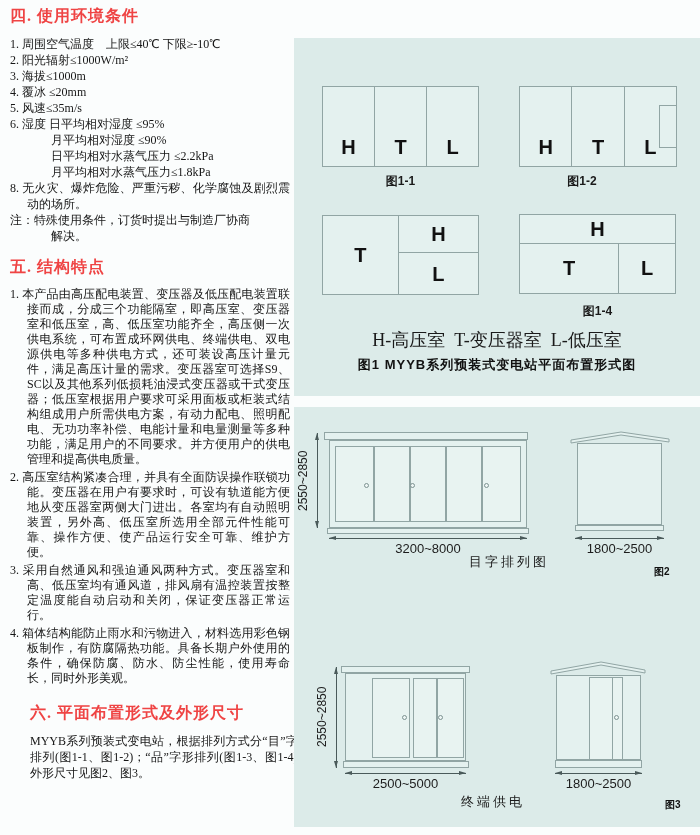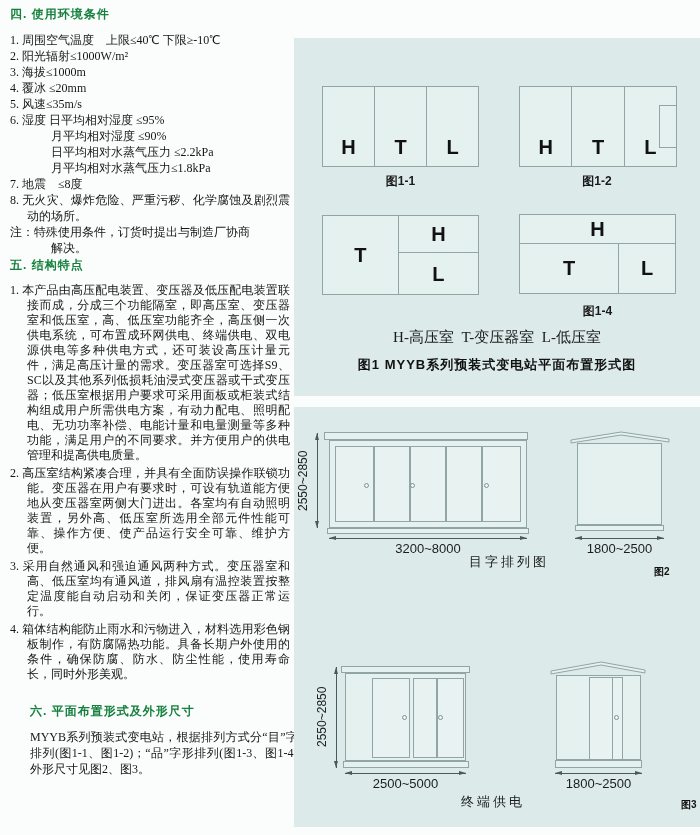--- a/index.html
+++ b/index.html
@@ -5,23 +5,23 @@
   html,body{margin:0;padding:0;}
   body{
     width:700px;height:835px;position:relative;overflow:hidden;
     background:#fbfdfd;color:#161616;
     font-family:"Liberation Sans",sans-serif;
   }
   
   .leftcol{position:absolute;left:10px;top:0;width:280px;}
   .sec{position:absolute;left:0;width:280px;}
   .sec-title{
-    font-family:Liberation Sans, sans-serif;
-    font-weight:bold;font-size:12px;letter-spacing:1px;
-    margin:0 0 9px 0;color:#15803d;
+    font-family:Liberation Serif, serif;
+    font-weight:bold;font-size:16px;letter-spacing:1px;
+    margin:0 0 9px 0;color:#ef4444;
   }
   .li{
     font-family:"Liberation Serif",serif;
     font-size:12px;line-height:16px;
     white-space:pre-line;text-align:justify;
     padding-left:17px;text-indent:-17px;margin:0;
   }
   #sec5 .li{line-height:15px;margin-bottom:3px;}
   #sec6 .para{
     font-family:"Liberation Serif",serif;
@@ -34,21 +34,21 @@
   .abs{position:absolute;}
   .box{position:absolute;background:#e4f1ef;border:1px solid #91a5a4;box-sizing:border-box;}
   
   .plan{display:flex;}
   .cell{display:flex;justify-content:center;box-sizing:border-box;}
   .cell-low{align-items:flex-end;padding-bottom:9px;}
   .cell-mid{align-items:center;}
   .ltr{font-family:"Liberation Sans",sans-serif;font-weight:bold;font-size:20px;color:#111;line-height:1;}
   .figlab{position:absolute;font-size:12px;font-weight:bold;text-align:center;color:#1a1a1a;
           font-family:"Liberation Sans",sans-serif;}
-  .legend{position:absolute;width:100%;text-align:center;font-size:15px;color:#1a1a1a;
+  .legend{position:absolute;width:100%;text-align:center;font-size:18px;color:#1a1a1a;
           font-family:"Liberation Serif",serif;white-space:pre;}
   .caption{position:absolute;width:100%;text-align:center;font-size:13px;font-weight:bold;color:#111;
            font-family:"Liberation Sans",sans-serif;letter-spacing:1px;}
   
   .dim-h{position:absolute;height:0;border-top:1px solid #4a5a5a;}
   .dim-h::before{content:"";position:absolute;left:0;top:-3px;width:0;height:0;
     border-top:2.5px solid transparent;border-bottom:2.5px solid transparent;border-right:7px solid #4a5a5a;}
   .dim-h::after{content:"";position:absolute;right:0;top:-3px;width:0;height:0;
     border-top:2.5px solid transparent;border-bottom:2.5px solid transparent;border-left:7px solid #4a5a5a;}
   .dim-v{position:absolute;width:0;border-left:1px solid #4a5a5a;}
@@ -76,21 +76,20 @@
     <h2 class="sec-title">四. 使用环境条件</h2>
     <p class="li">1. 周围空气温度　上限≤40℃ 下限≥-10℃</p>
     <p class="li">2. 阳光辐射≤1000W/m²</p>
     <p class="li">3. 海拔≤1000m</p>
     <p class="li">4. 覆冰 ≤20mm</p>
     <p class="li">5. 风速≤35m/s</p>
     <p class="li">6. 湿度 日平均相对湿度 ≤95%
 　　月平均相对湿度 ≤90%
 　　日平均相对水蒸气压力 ≤2.2kPa
 　　月平均相对水蒸气压力≤1.8kPa</p>
-    <p class="li">7. 地震　≤8度</p>
     <p class="li">8. 无火灾、爆炸危险、严重污秽、化学腐蚀及剧烈震动的场所。</p>
     <p class="li">注：特殊使用条件，订货时提出与制造厂协商
 　　解决。</p>
   </div>
 
   <div class="sec" id="sec5" style="top:257px;">
     <h2 class="sec-title">五. 结构特点</h2>
     <p class="li">1. 本产品由高压配电装置、变压器及低压配电装置联接而成，分成三个功能隔室，即高压室、变压器室和低压室，高、低压室功能齐全，高压侧一次供电系统，可布置成环网供电、终端供电、双电源供电等多种供电方式，还可装设高压计量元件，满足高压计量的需求。变压器室可选择S9、SC以及其他系列低损耗油浸式变压器或干式变压器；低压室根据用户要求可采用面板或柜装式结构组成用户所需供电方案，有动力配电、照明配电、无功功率补偿、电能计量和电量测量等多种功能，满足用户的不同要求。并方便用户的供电管理和提高供电质量。</p>
     <p class="li">2. 高压室结构紧凑合理，并具有全面防误操作联锁功能。变压器在用户有要求时，可设有轨道能方便地从变压器室两侧大门进出。各室均有自动照明装置，另外高、低压室所选用全部元件性能可靠、操作方便、使产品运行安全可靠、维护方便。</p>
     <p class="li">3. 采用自然通风和强迫通风两种方式。变压器室和高、低压室均有通风道，排风扇有温控装置按整定温度能自动启动和关闭，保证变压器正常运行。</p>
@@ -124,21 +123,21 @@
       <span class="ltr">H</span>
       </div>
     <div class="cell cell-low" style="flex:1;border-right:1px solid #91a5a4;">
       <span class="ltr">T</span>
       </div>
     <div class="cell cell-low" style="flex:1;">
       <span class="ltr">L</span>
       </div>
     <div style="position:absolute;right:-1px;top:18px;width:18px;height:43px;border:1px solid #91a5a4;background:#e4f1ef;box-sizing:border-box;"></div>
   </div>
-  <div class="figlab" style="left:224px;top:135px;width:158px;">图1-2</div>
+  <div class="figlab" style="left:209px;top:135px;width:158px;">图1-2</div>
 
   <div class="box plan" style="left:28px;top:177px;width:157px;height:80px;">
     <div class="cell cell-mid" style="width:49%;border-right:1px solid #91a5a4;">
       <span class="ltr">T</span>
       </div>
     <div style="flex:1;display:flex;flex-direction:column;">
       <div class="cell cell-mid" style="height:48%;border-bottom:1px solid #91a5a4;">
         <span class="ltr">H</span>
         </div>
       <div class="cell cell-mid" style="flex:1;">
@@ -211,14 +210,14 @@
   <svg class="abs" style="left:256px;top:254px;" width="98" height="14">
     <polygon points="1,10 51,1 95,9 95,12 51,4 1,13" fill="#e4f1ef" stroke="#91a5a4" stroke-width="1"></polygon>
   </svg>
   <div class="box" style="left:262px;top:268px;width:85px;height:85px;"></div>
   <div class="door" style="left:295px;top:270px;width:24px;height:83px;"></div>
   <div class="door" style="left:318px;top:270px;width:11px;height:83px;"></div>
   <div class="handle" style="left:320px;top:308px;"></div>
   <div class="box" style="left:261px;top:353px;width:87px;height:8px;"></div>
   <div class="dim-h" style="left:261px;top:366px;width:87px;"></div>
   <div class="dimtext" style="left:251px;top:369px;width:107px;">1800~2500</div>
-  <div class="fignum" style="left:368px;top:391px;padding-left:19px;">图3</div>
+  <div class="fignum" style="left:352px;top:391px;padding-left:19px;">图3</div>
 </div>
 
 </body></html>

